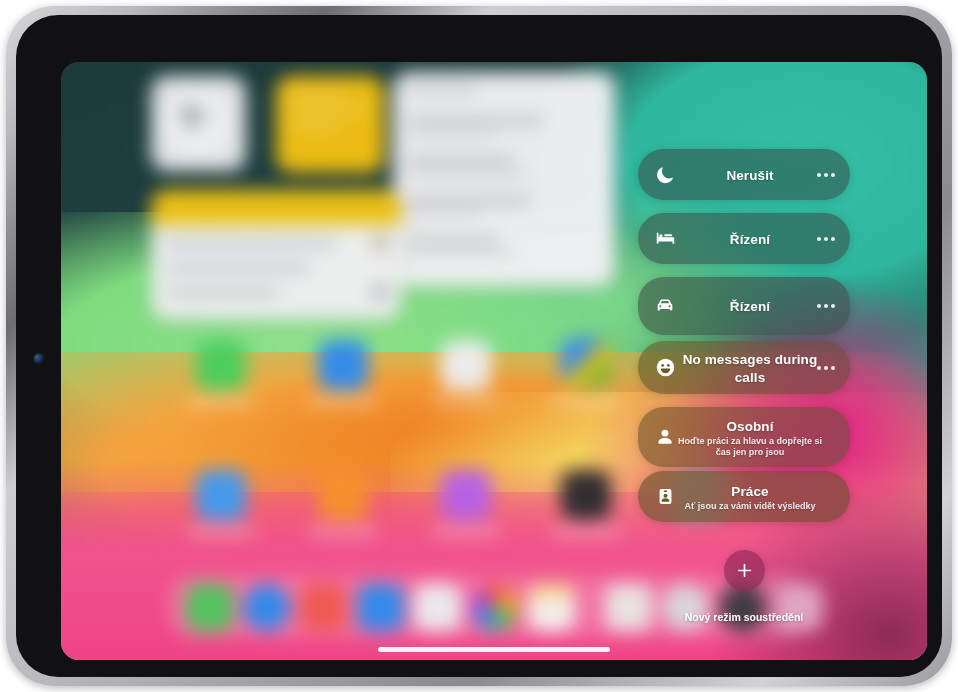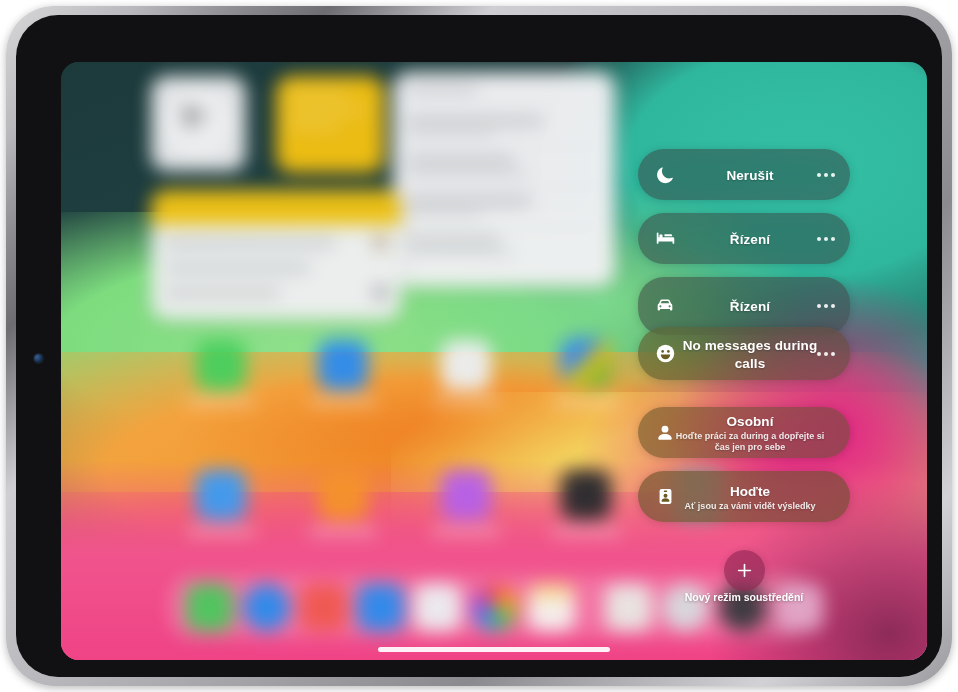--- a/index.html
+++ b/index.html
@@ -104,31 +104,31 @@
              text-shadow:0 1px 2px rgba(0,0,0,.25);letter-spacing:.1px;}
   .pill .sub{color:rgba(255,255,255,.88);font-size:9px;line-height:11px;font-weight:bold;
              margin-top:1px;text-shadow:0 1px 2px rgba(0,0,0,.25);}
   .dots{position:absolute;right:15px;top:50%;transform:translateY(-50%);
         display:flex;gap:3px;}
   .dots i{width:4px;height:4px;border-radius:50%;background:rgba(255,255,255,.9);display:block;}
 
   #p0{top:59px;height:51px;}
   #p1{top:123px;height:51px;}
   #p2{top:187px;height:58px;}
-  #p3{top:237px;height:53px;background:rgba(90,78,50,.55);}
-  #p4{top:317px;height:51px;background:rgba(96,86,46,.58);}
+  #p3{top:251px;height:53px;background:rgba(90,78,50,.55);}
+  #p4{top:317px;height:60px;background:rgba(96,86,46,.58);}
   #p5{top:381px;height:51px;background:rgba(92,84,36,.60);}
 
   #addwrap{position:absolute;left:46px;top:460px;width:212px;text-align:center;}
   #addbtn{width:41px;height:41px;border-radius:50%;margin:0 auto;
           background:rgba(110,18,60,.45);
           -webkit-backdrop-filter:blur(18px);backdrop-filter:blur(18px);
           display:flex;align-items:center;justify-content:center;
           box-shadow:0 1px 8px rgba(0,0,0,.14);}
-  #addlbl{margin-top:0;color:#fff;font-size:10.5px;font-weight:bold;
+  #addlbl{margin-top:20px;color:#fff;font-size:10.5px;font-weight:bold;
           text-shadow:0 1px 3px rgba(0,0,0,.3);}
 
   #home{position:absolute;left:50%;bottom:8px;transform:translateX(-50%);
         width:232px;height:5px;border-radius:3px;background:rgba(255,255,255,.92);}
 
   #camera{position:absolute;left:18px;top:339px;width:9px;height:9px;border-radius:50%;
           background:radial-gradient(circle at 35% 35%,#3a5f8f 0%,#18304f 55%,#0a1320 100%);
           box-shadow:0 0 2px rgba(90,130,190,.5);}
 </style>
 </head>
@@ -305,35 +305,35 @@
 
           <div class="pill" id="p4">
             <span class="ic">
               <svg width="20" height="20" viewBox="0 0 24 24">
                   <circle cx="12" cy="7.4" r="4.1" fill="#fff"></circle>
                   <path d="M12 13.2c4.6 0 8.1 2.6 8.1 5.4 0 1.1-.8 1.6-2 1.6H5.9c-1.2 0-2-.5-2-1.6 0-2.8 3.5-5.4 8.1-5.4z" fill="#fff"></path>
                 </svg>
             </span>
             <span class="tx">
               <span class="ttl">Osobní</span>
-              <span class="sub" style="display:block;">Hoďte práci za during a dopřejte si čas jen pro sebe</span>
+              <span class="sub" style="display:block;">Hoďte práci za hlavu a dopřejte si čas jen pro jsou</span>
             </span>
           </div>
 
           <div class="pill" id="p5">
             <span class="ic">
               <svg width="19" height="19" viewBox="0 0 24 24">
                   <rect x="4.5" y="2.5" width="15" height="19" rx="2.6" fill="#fff"></rect>
                   <rect x="9.8" y="4.4" width="4.4" height="1.9" rx=".95" fill="#6b5a20"></rect>
                   <circle cx="12" cy="11" r="2.5" fill="#6b5a20"></circle>
                   <path d="M12 14.3c3 0 5 1.7 5 3.4 0 .6-.4.9-1.1.9H8.1c-.7 0-1.1-.3-1.1-.9 0-1.7 2-3.4 5-3.4z" fill="#6b5a20"></path>
                 </svg>
             </span>
             <span class="tx">
-              <span class="ttl">Hoďte</span>
+              <span class="ttl">Práce</span>
               <span class="sub" style="display:block;">Ať jsou za vámi vidět výsledky</span>
             </span>
           </div>
 
           <div id="addwrap">
             <div id="addbtn">
               <svg width="19" height="19" viewBox="0 0 24 24">
                 <path d="M12 4.6v14.8M4.6 12h14.8" stroke="#fff" stroke-width="2.1" stroke-linecap="round"></path>
               </svg>
             </div>

